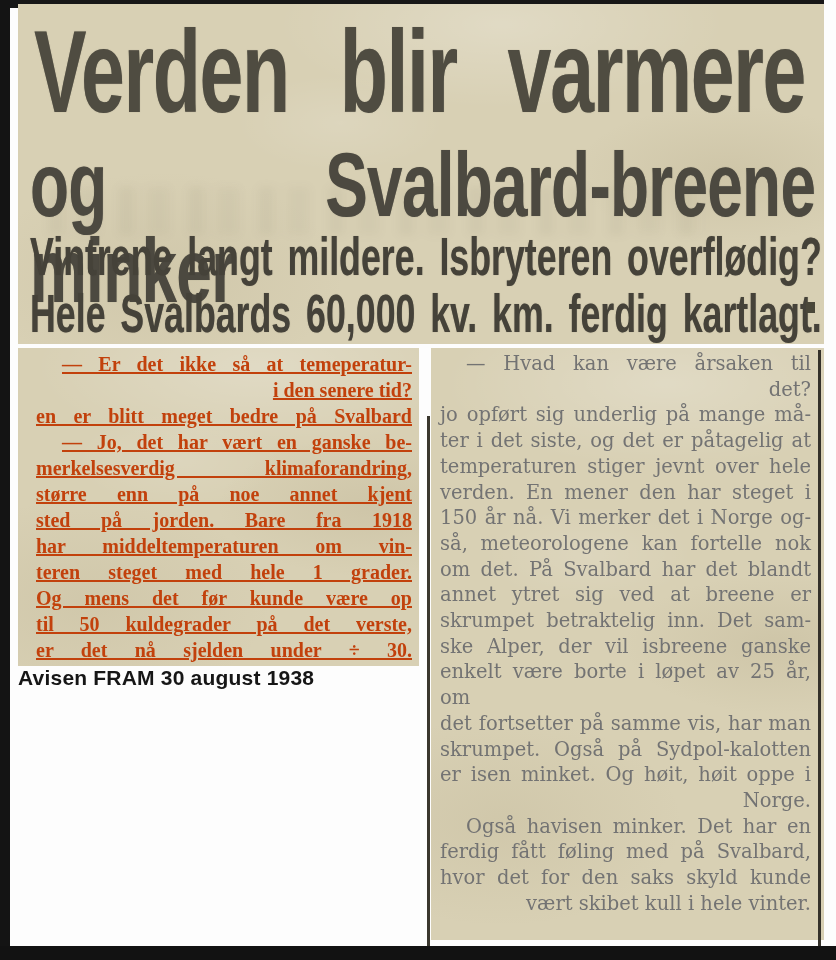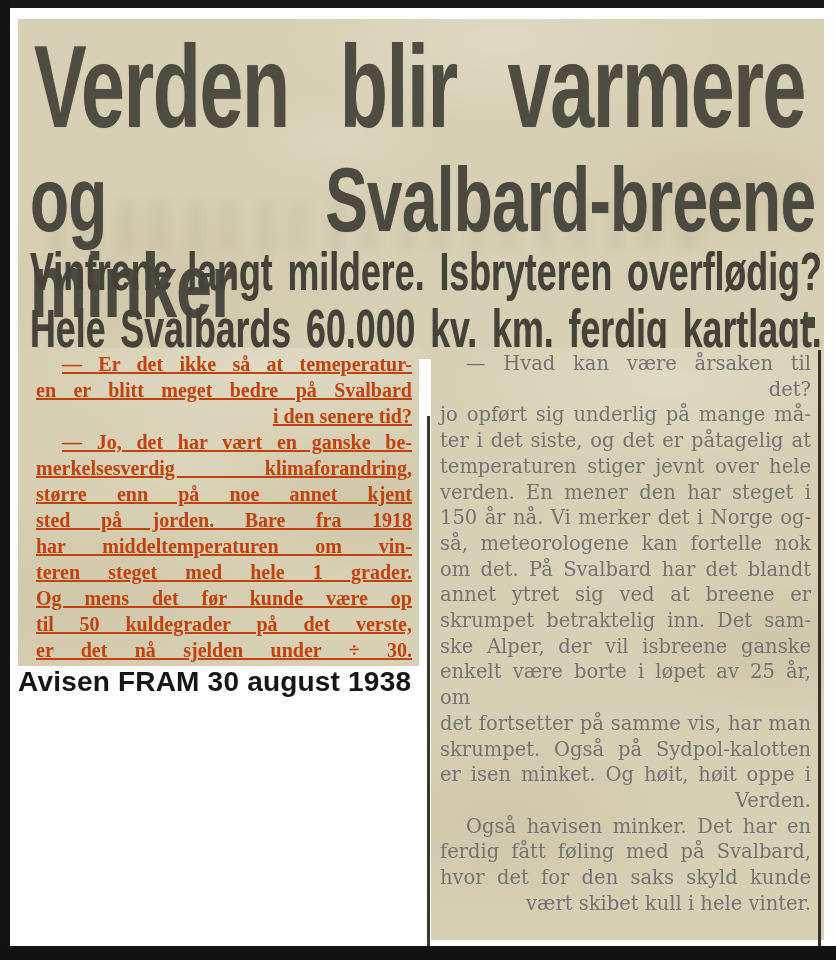--- a/index.html
+++ b/index.html
@@ -15,21 +15,21 @@
 
   
   .paper{
     position:absolute;background-color:#d8d0b4;
     background-image:
       radial-gradient(ellipse 320px 120px at 60% 6%, rgba(255,255,255,0.22), transparent 70%),
       radial-gradient(ellipse 220px 100px at 88% 50%, rgba(140,125,86,0.13), transparent 70%),
       radial-gradient(ellipse 260px 150px at 18% 80%, rgba(140,125,86,0.10), transparent 70%),
       radial-gradient(ellipse 150px 70px at 40% 35%, rgba(255,255,255,0.12), transparent 70%);
   }
-  .paper-head{left:18px;top:19px;width:806px;height:340px;}
+  .paper-head{left:18px;top:4px;width:806px;height:340px;}
   .paper-col-left{left:18px;top:348px;width:401px;height:318px;}
   .paper-col-right{left:431px;top:348px;width:393px;height:592px;}
 
   
   .divider-rule{position:absolute;left:427px;top:416px;width:3px;height:532px;background:#3a372e;}
   .right-rule{position:absolute;left:818px;top:350px;width:3px;height:598px;background:#34312a;}
 
   
   .hl{
     position:absolute;transform-origin:0 0;white-space:nowrap;
@@ -67,21 +67,21 @@
     font-size:19.5px;line-height:25.7px;color:#737373;
   }
   .bline{text-align:right;}
   .bline.jst{text-align:justify;-moz-text-align-last:justify;text-align-last:justify;}
   .bline.indent{text-indent:26px;}
 
   
   .caption{
     position:absolute;left:18px;top:666px;
     font-family:"Liberation Sans","DejaVu Sans",sans-serif;font-weight:700;
-    font-size:28px;color:#161616;letter-spacing:0.2px;
+    font-size:21px;color:#161616;letter-spacing:0.2px;
   }
 </style>
 </head>
 <body>
 
 <div class="stage">
 
   <div class="frame-top"></div>
   <div class="frame-left"></div>
 
@@ -95,22 +95,22 @@
   </div>
 
   <div class="paper paper-col-left"></div>
   <div class="paper paper-col-right"></div>
 
   <div class="divider-rule"></div>
   <div class="right-rule"></div>
 
   <div class="coltext col-left-text">
       <div class="bline indent jst">— Er det ikke så at temeperatur-</div>
+      <div class="bline">i den senere tid?</div>
       <div class="bline jst">en er blitt meget bedre på Svalbard</div>
-      <div class="bline">i den senere tid?</div>
       <div class="bline indent jst">— Jo, det har vært en ganske be-</div>
       <div class="bline jst">merkelsesverdig klimaforandring,</div>
       <div class="bline jst">større enn på noe annet kjent</div>
       <div class="bline jst">sted på jorden. Bare fra 1918</div>
       <div class="bline jst">har middeltemperaturen om vin-</div>
       <div class="bline jst">teren steget med hele 1 grader.</div>
       <div class="bline jst">Og mens det før kunde være op</div>
       <div class="bline jst">til 50 kuldegrader på det verste,</div>
       <div class="bline jst">er det nå sjelden under ÷ 30.</div>
     </div>
@@ -124,21 +124,21 @@
       <div class="bline jst">150 år nå. Vi merker det i Norge og-</div>
       <div class="bline jst">så, meteorologene kan fortelle nok</div>
       <div class="bline jst">om det. På Svalbard har det blandt</div>
       <div class="bline jst">annet ytret sig ved at breene er</div>
       <div class="bline jst">skrumpet betraktelig inn. Det sam-</div>
       <div class="bline jst">ske Alper, der vil isbreene ganske</div>
       <div class="bline jst">enkelt være borte i løpet av 25 år, om</div>
       <div class="bline jst">det fortsetter på samme vis, har man</div>
       <div class="bline jst">skrumpet. Også på Sydpol-kalotten</div>
       <div class="bline jst">er isen minket. Og høit, høit oppe i</div>
-      <div class="bline">Verden.</div>
+      <div class="bline">Norge.</div>
       <div class="bline indent jst">Også havisen minker. Det har en</div>
       <div class="bline jst">ferdig fått føling med på Svalbard,</div>
       <div class="bline jst">hvor det for den saks skyld kunde</div>
       <div class="bline">vært skibet kull i hele vinter.</div>
     </div>
 
   <div class="caption">Avisen FRAM 30 august 1938</div>
 
   <div class="frame-bottom"></div>
 

